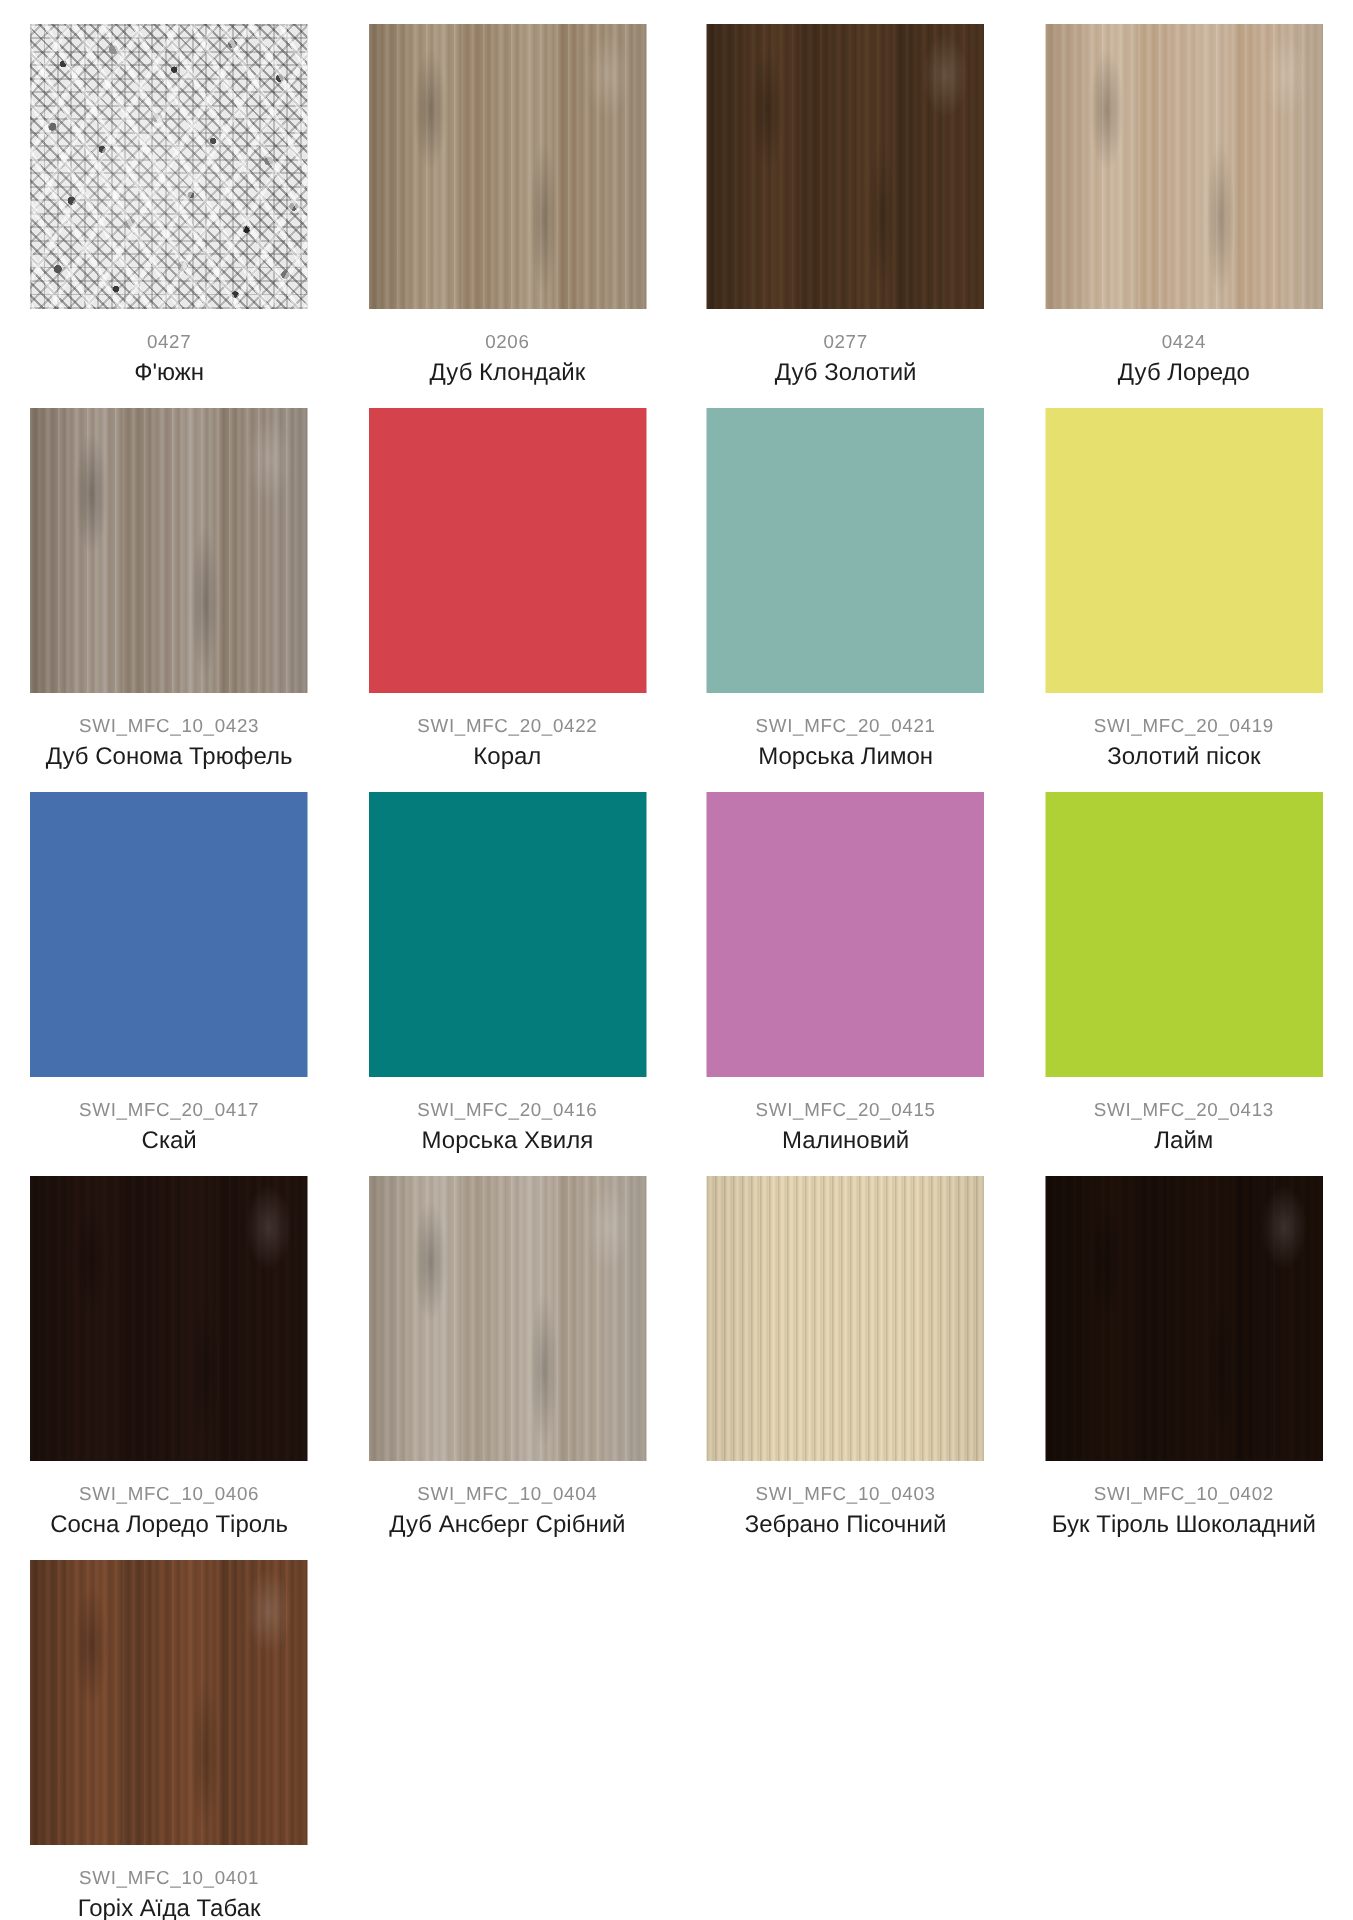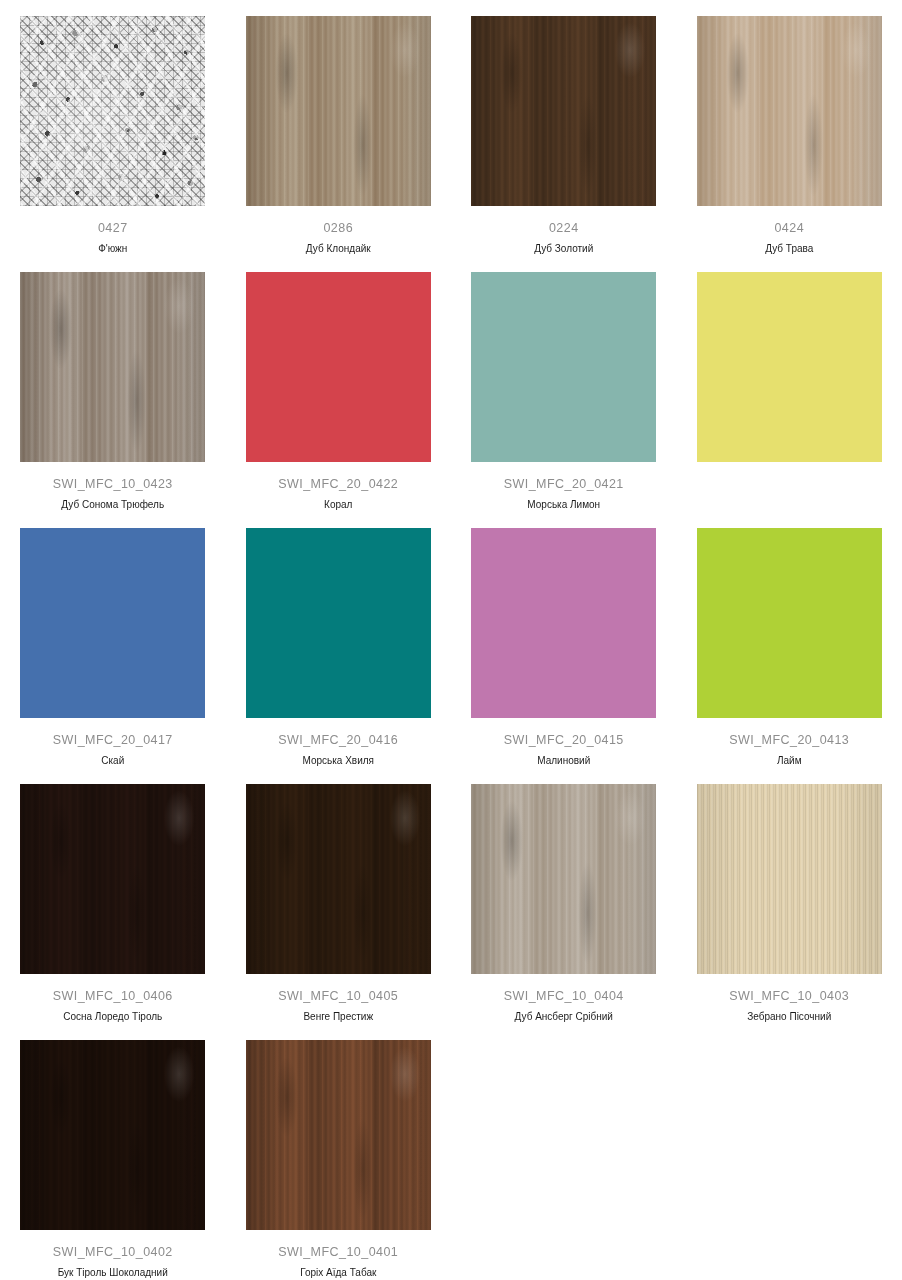--- a/index.html
+++ b/index.html
@@ -47,21 +47,21 @@
     display: block;
     font-size: 12.5px;
     letter-spacing: 0.45px;
     color: #8d8d8d;
     line-height: 17px;
     white-space: nowrap;
   }
 
   .pname {
     display: block;
-    font-size: 10px;
+    font-size: 16px;
     color: #1c1c1c;
     line-height: 19px;
     padding-top: 2px;
     white-space: nowrap;
   }
 
   
 
   
   .tex-solid { }
@@ -168,36 +168,36 @@
     <div class="swatch-cell">
       <div class="swatch-tile tex-mosaic" style="background-color: rgb(217, 217, 217);"></div>
       <div class="swatch-caption">
         <span class="sku">0427</span>
         <span class="pname">Ф'южн</span>
       </div>
     </div>
     <div class="swatch-cell">
       <div class="swatch-tile tex-wood" style="background-color: rgb(162, 143, 119);"></div>
       <div class="swatch-caption">
-        <span class="sku">0286</span>
+        <span class="sku">0206</span>
         <span class="pname">Дуб Клондайк</span>
       </div>
     </div>
     <div class="swatch-cell">
       <div class="swatch-tile tex-wood" style="background-color: rgb(74, 51, 32);"></div>
       <div class="swatch-caption">
-        <span class="sku">0224</span>
+        <span class="sku">0277</span>
         <span class="pname">Дуб Золотий</span>
       </div>
     </div>
     <div class="swatch-cell">
       <div class="swatch-tile tex-wood" style="background-color: rgb(196, 174, 149);"></div>
       <div class="swatch-caption">
         <span class="sku">0424</span>
-        <span class="pname">Дуб Трава</span>
+        <span class="pname">Дуб Лоредо</span>
       </div>
     </div>
     <div class="swatch-cell">
       <div class="swatch-tile tex-wood" style="background-color: rgb(154, 141, 128);"></div>
       <div class="swatch-caption">
         <span class="sku">SWI_MFC_10_0423</span>
         <span class="pname">Дуб Сонома Трюфель</span>
       </div>
     </div>
     <div class="swatch-cell">
@@ -209,20 +209,24 @@
     </div>
     <div class="swatch-cell">
       <div class="swatch-tile tex-solid" style="background-color: rgb(134, 181, 173);"></div>
       <div class="swatch-caption">
         <span class="sku">SWI_MFC_20_0421</span>
         <span class="pname">Морська Лимон</span>
       </div>
     </div>
     <div class="swatch-cell">
       <div class="swatch-tile tex-solid" style="background-color: rgb(230, 224, 110);"></div>
+      <div class="swatch-caption">
+        <span class="sku">SWI_MFC_20_0419</span>
+        <span class="pname">Золотий пісок</span>
+      </div>
     </div>
     <div class="swatch-cell">
       <div class="swatch-tile tex-solid" style="background-color: rgb(69, 112, 173);"></div>
       <div class="swatch-caption">
         <span class="sku">SWI_MFC_20_0417</span>
         <span class="pname">Скай</span>
       </div>
     </div>
     <div class="swatch-cell">
       <div class="swatch-tile tex-solid" style="background-color: rgb(4, 124, 124);"></div>
@@ -246,27 +250,20 @@
       </div>
     </div>
     <div class="swatch-cell">
       <div class="swatch-tile tex-wood" style="background-color: rgb(31, 17, 12);"></div>
       <div class="swatch-caption">
         <span class="sku">SWI_MFC_10_0406</span>
         <span class="pname">Сосна Лоредо Тіроль</span>
       </div>
     </div>
     <div class="swatch-cell">
-      <div class="swatch-tile tex-wood" style="background-color: rgb(42, 26, 13);"></div>
-      <div class="swatch-caption">
-        <span class="sku">SWI_MFC_10_0405</span>
-        <span class="pname">Венге Престиж</span>
-      </div>
-    </div>
-    <div class="swatch-cell">
       <div class="swatch-tile tex-wood" style="background-color: rgb(176, 165, 151);"></div>
       <div class="swatch-caption">
         <span class="sku">SWI_MFC_10_0404</span>
         <span class="pname">Дуб Ансберг Срібний</span>
       </div>
     </div>
     <div class="swatch-cell">
       <div class="swatch-tile tex-fineline" style="background-color: rgb(227, 211, 176);"></div>
       <div class="swatch-caption">
         <span class="sku">SWI_MFC_10_0403</span>

